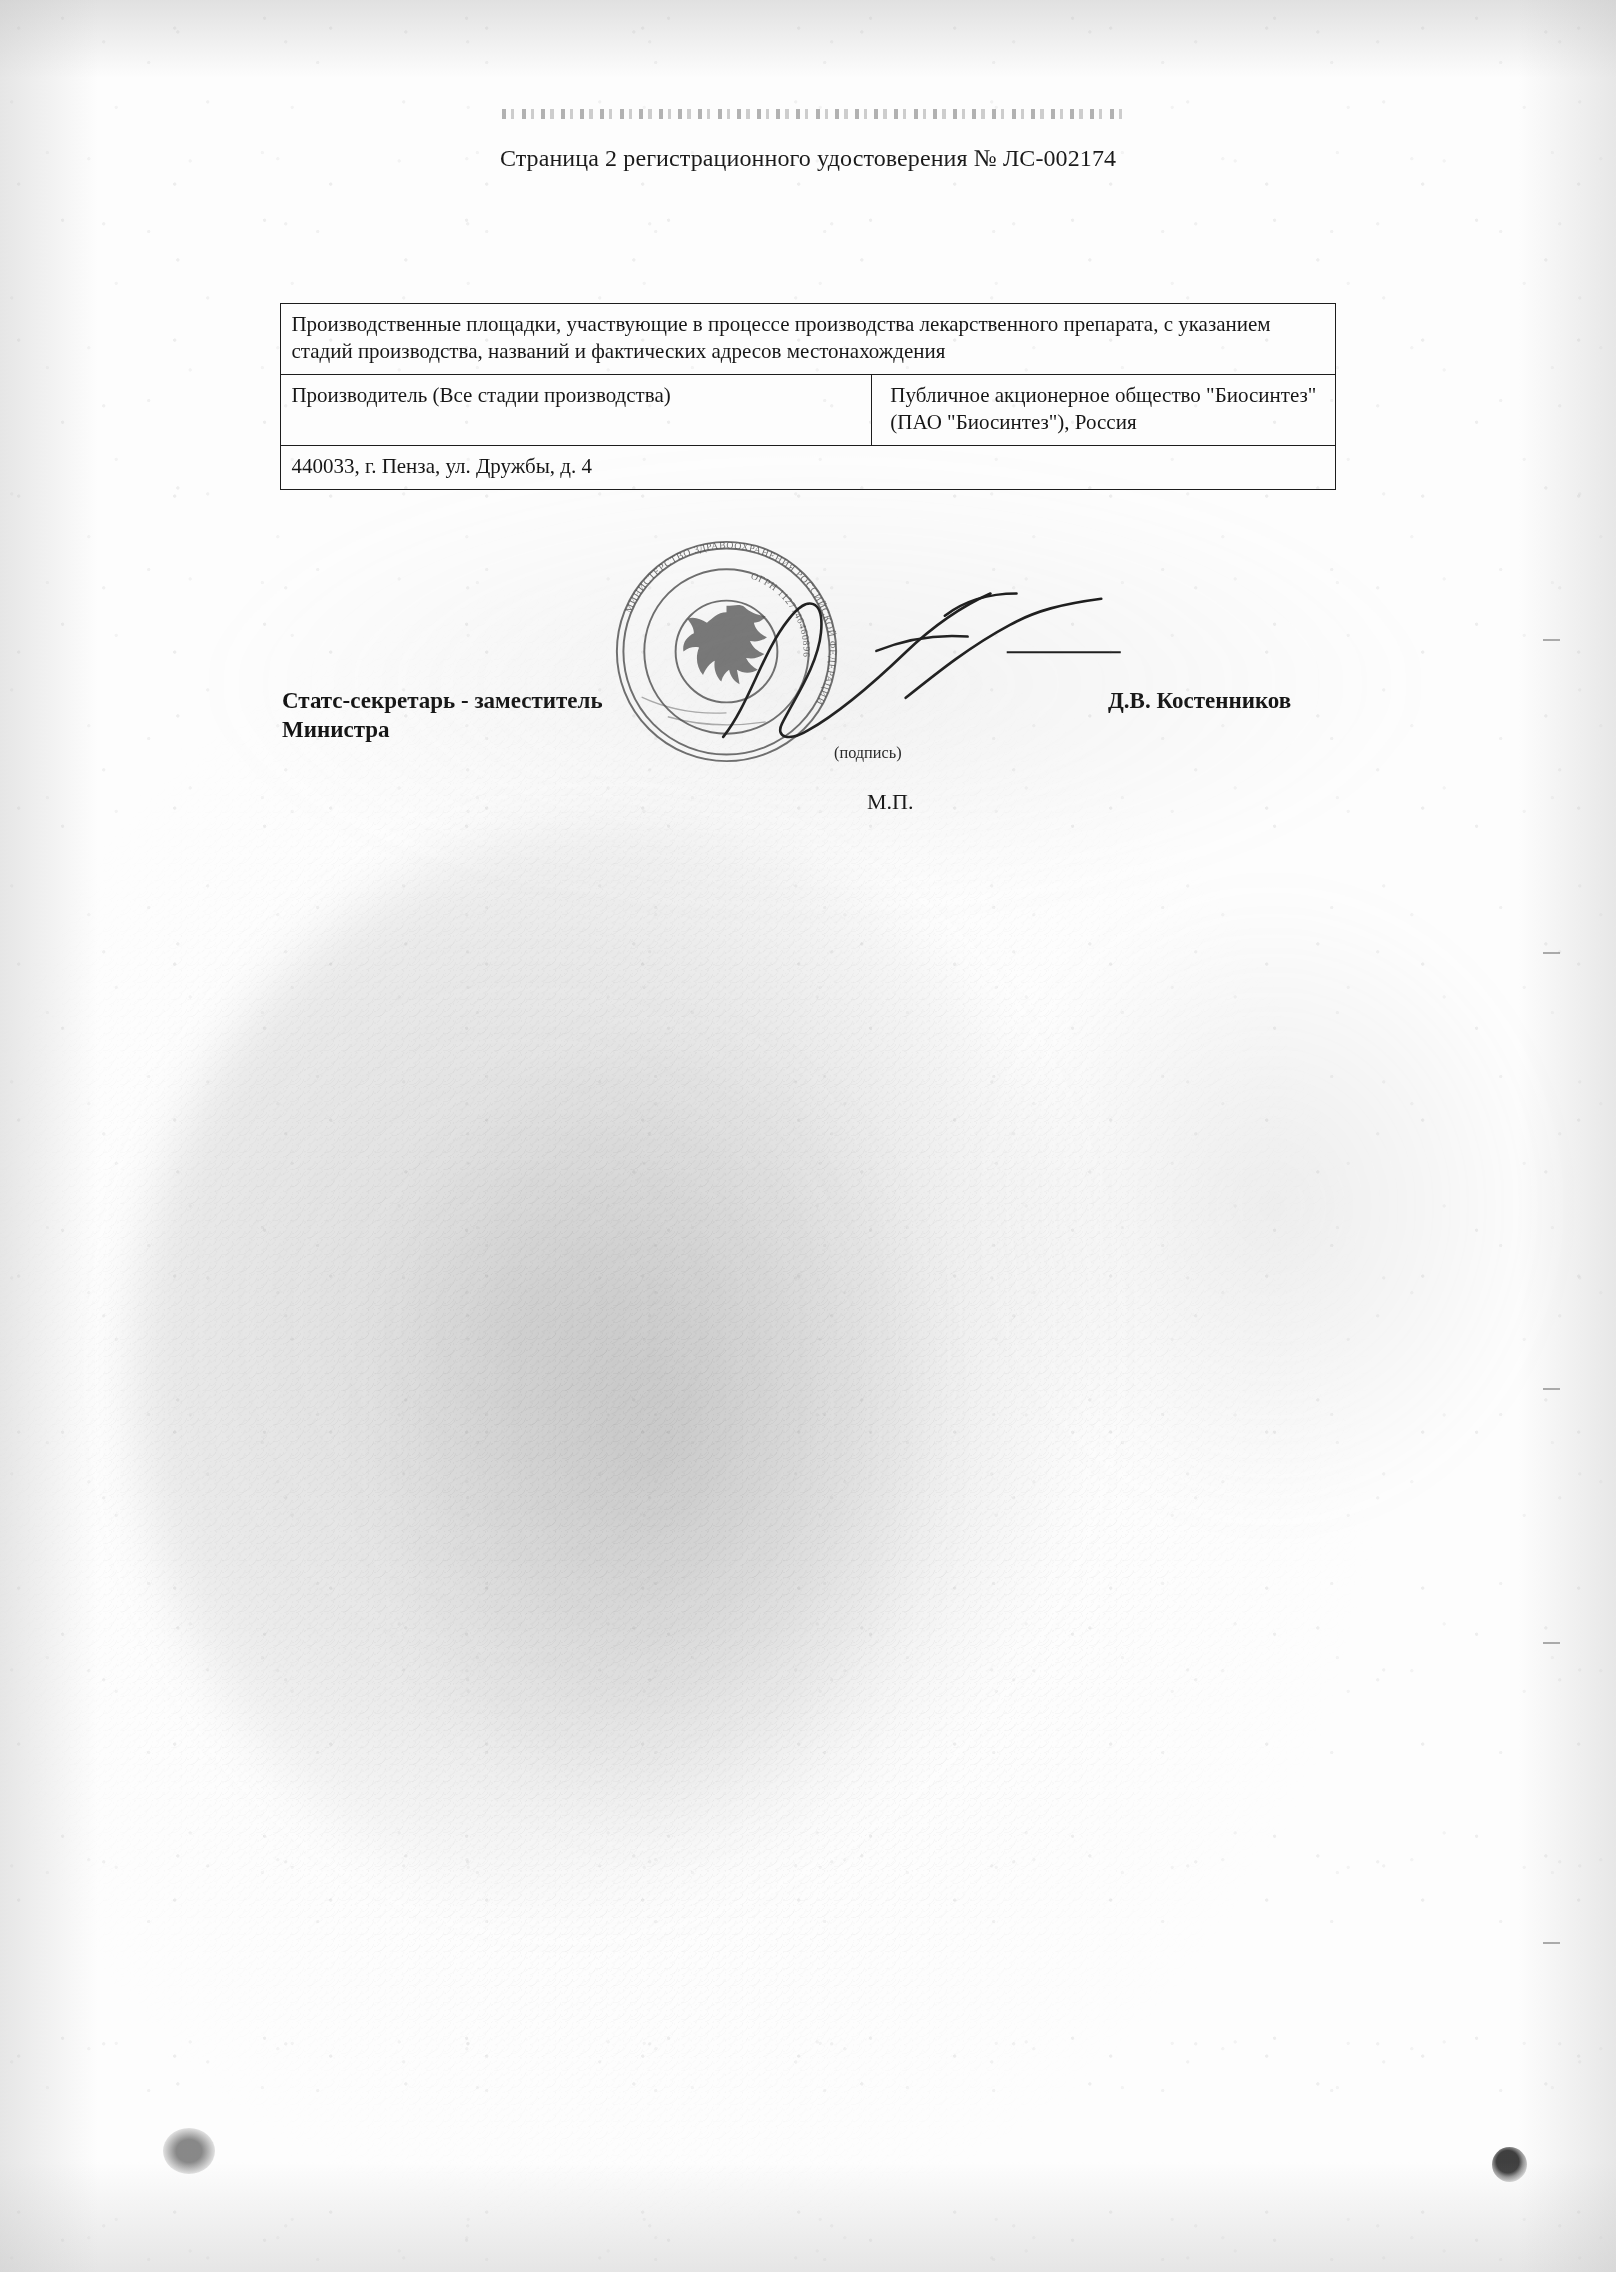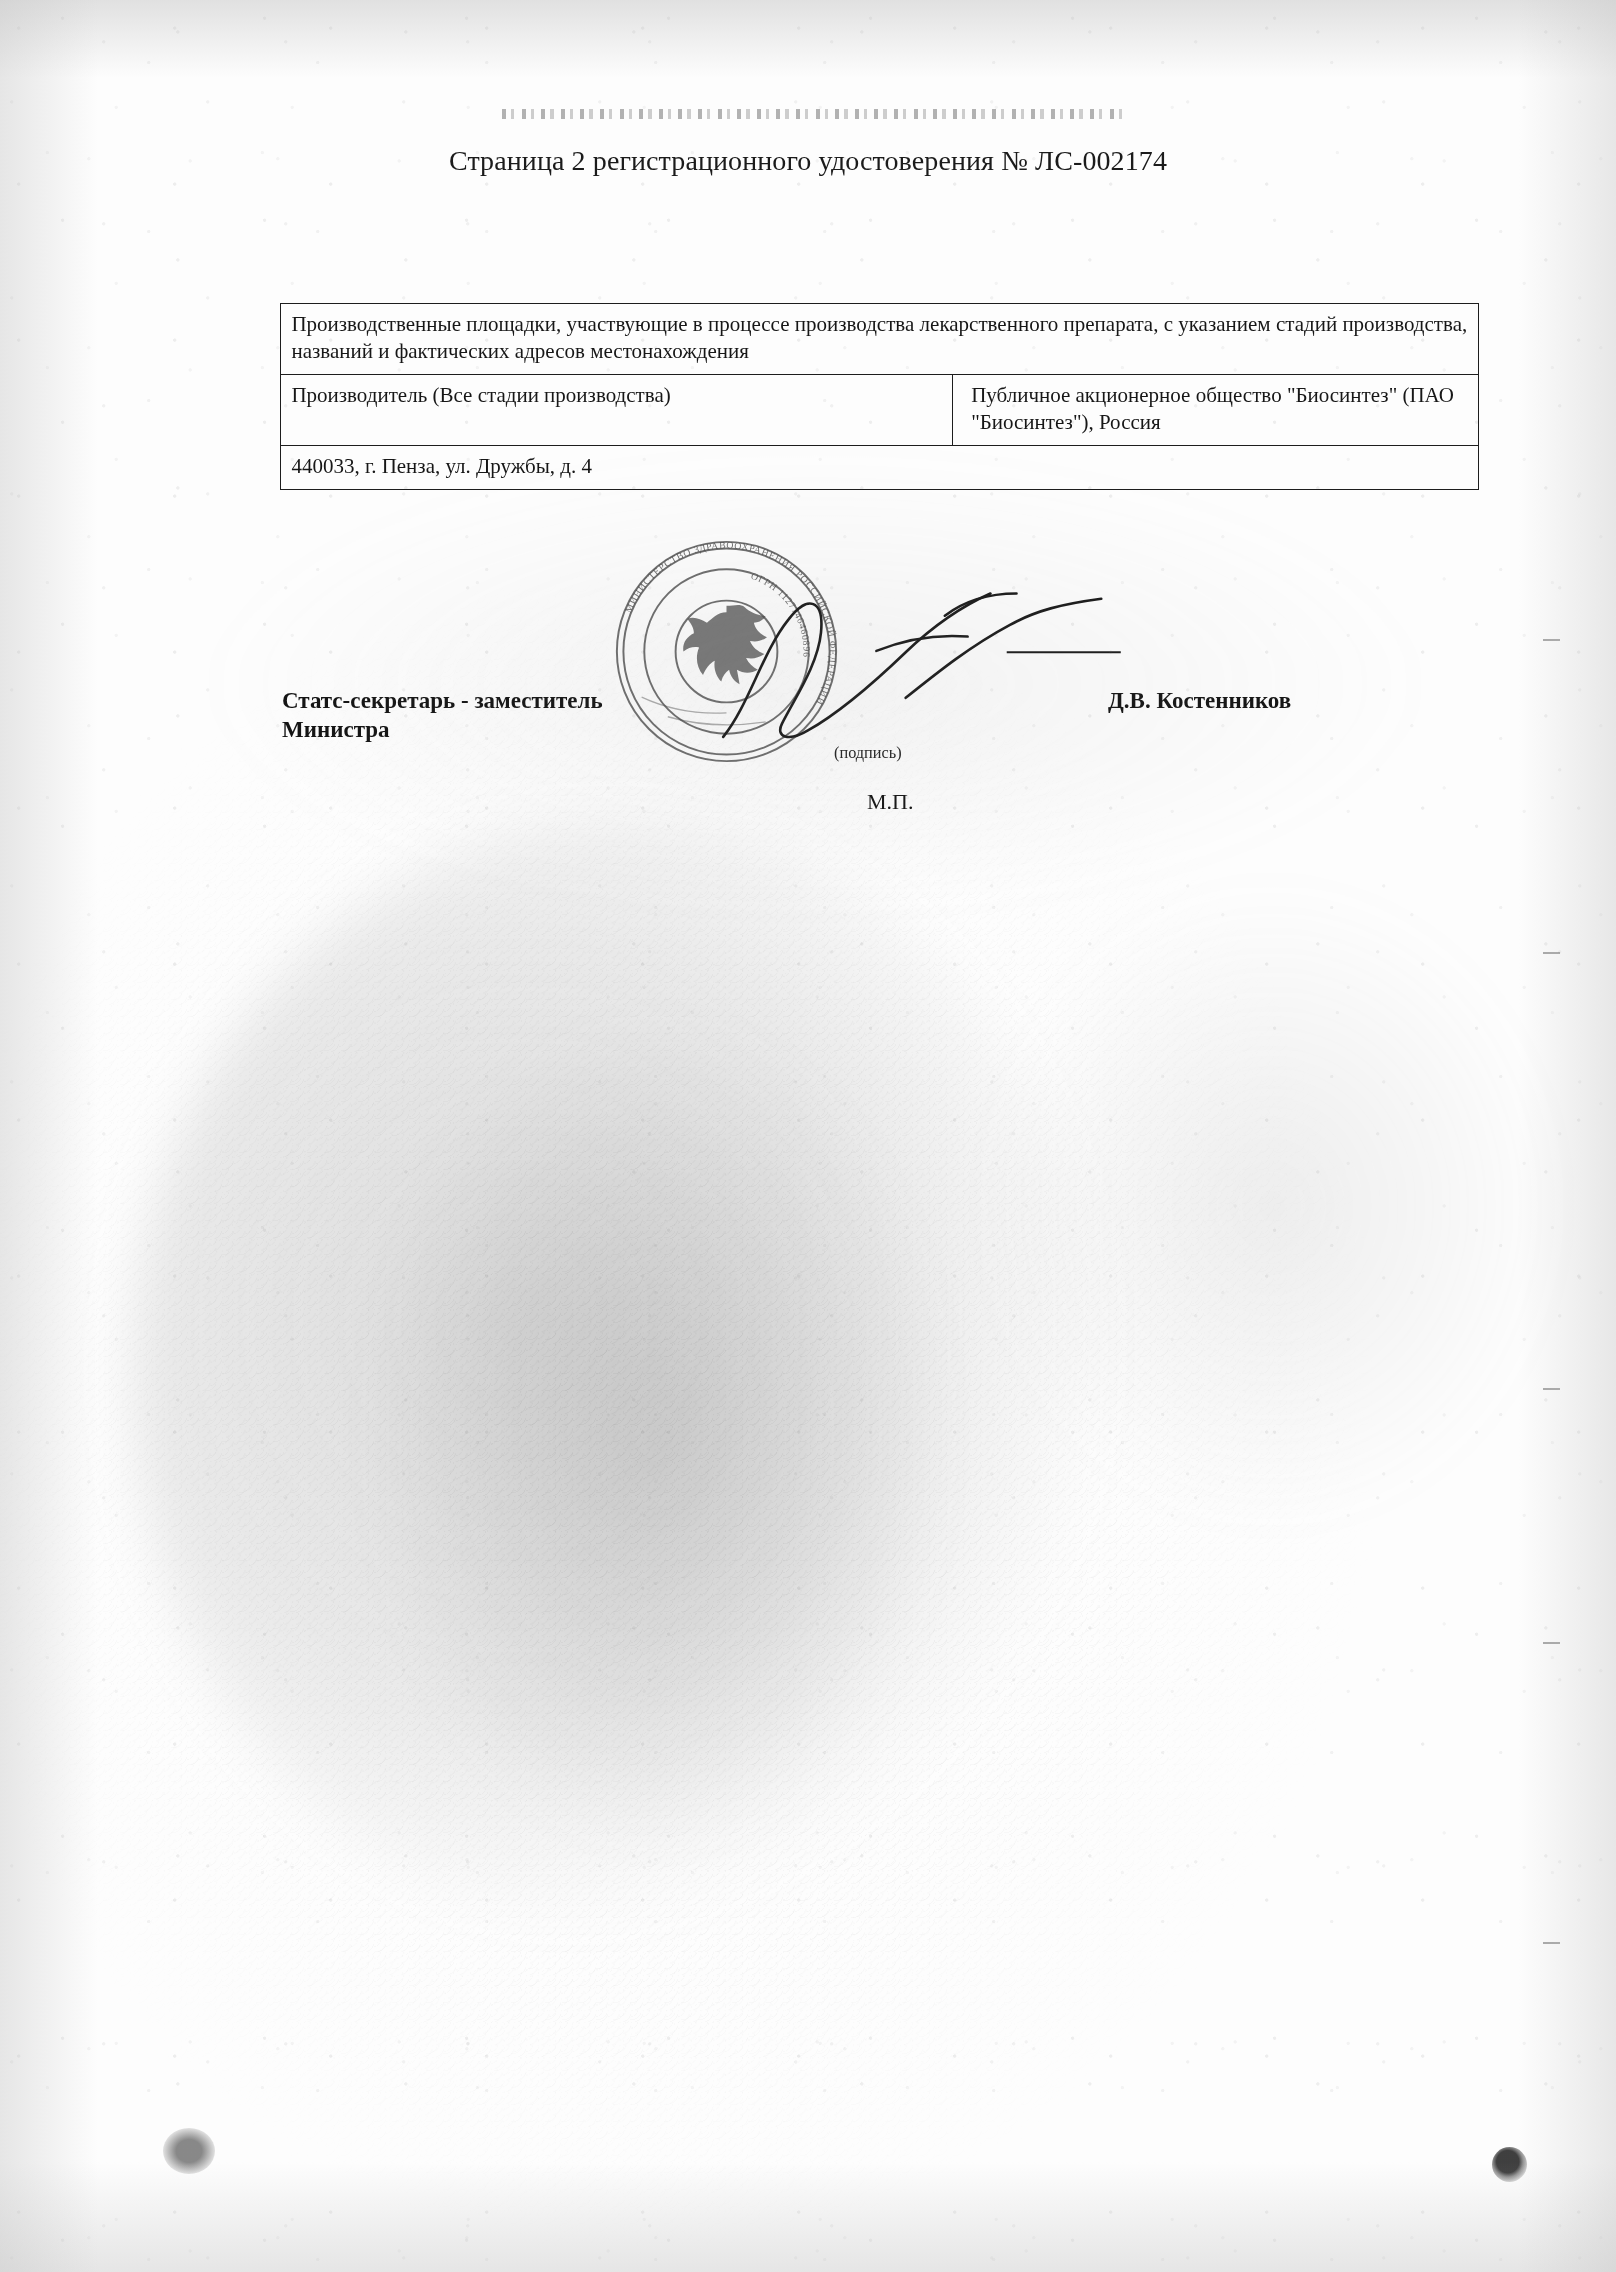--- a/index.html
+++ b/index.html
@@ -102,21 +102,21 @@
   .content {
     position: absolute;
     inset: 0;
   }
 
   .header-line {
     position: absolute;
     left: 0; right: 0;
     top: 145px;
     text-align: center;
-    font-size: 28px;
+    font-size: 24px;
     letter-spacing: 0.1px;
     color: #1b1b1b;
   }
 
   
   .artifact-bar {
     position: absolute;
     left: 502px;
     top: 109px;
     width: 626px;
@@ -128,21 +128,21 @@
         rgba(70,70,70,.35) 9px 12.4px,
         rgba(255,255,255,0) 12.4px 19.6px);
     opacity: .75;
   }
 
   
   .table {
     position: absolute;
     left: 280px;
     top: 303px;
-    width: 1199px;
+    width: 1056px;
     border: 1.3px solid #1d1d1d;
     box-sizing: border-box;
   }
   .row {
     display: flex;
     border-bottom: 1.3px solid #1d1d1d;
   }
   .row:last-child { border-bottom: none; justify-content: center; }
 
   .cell {

